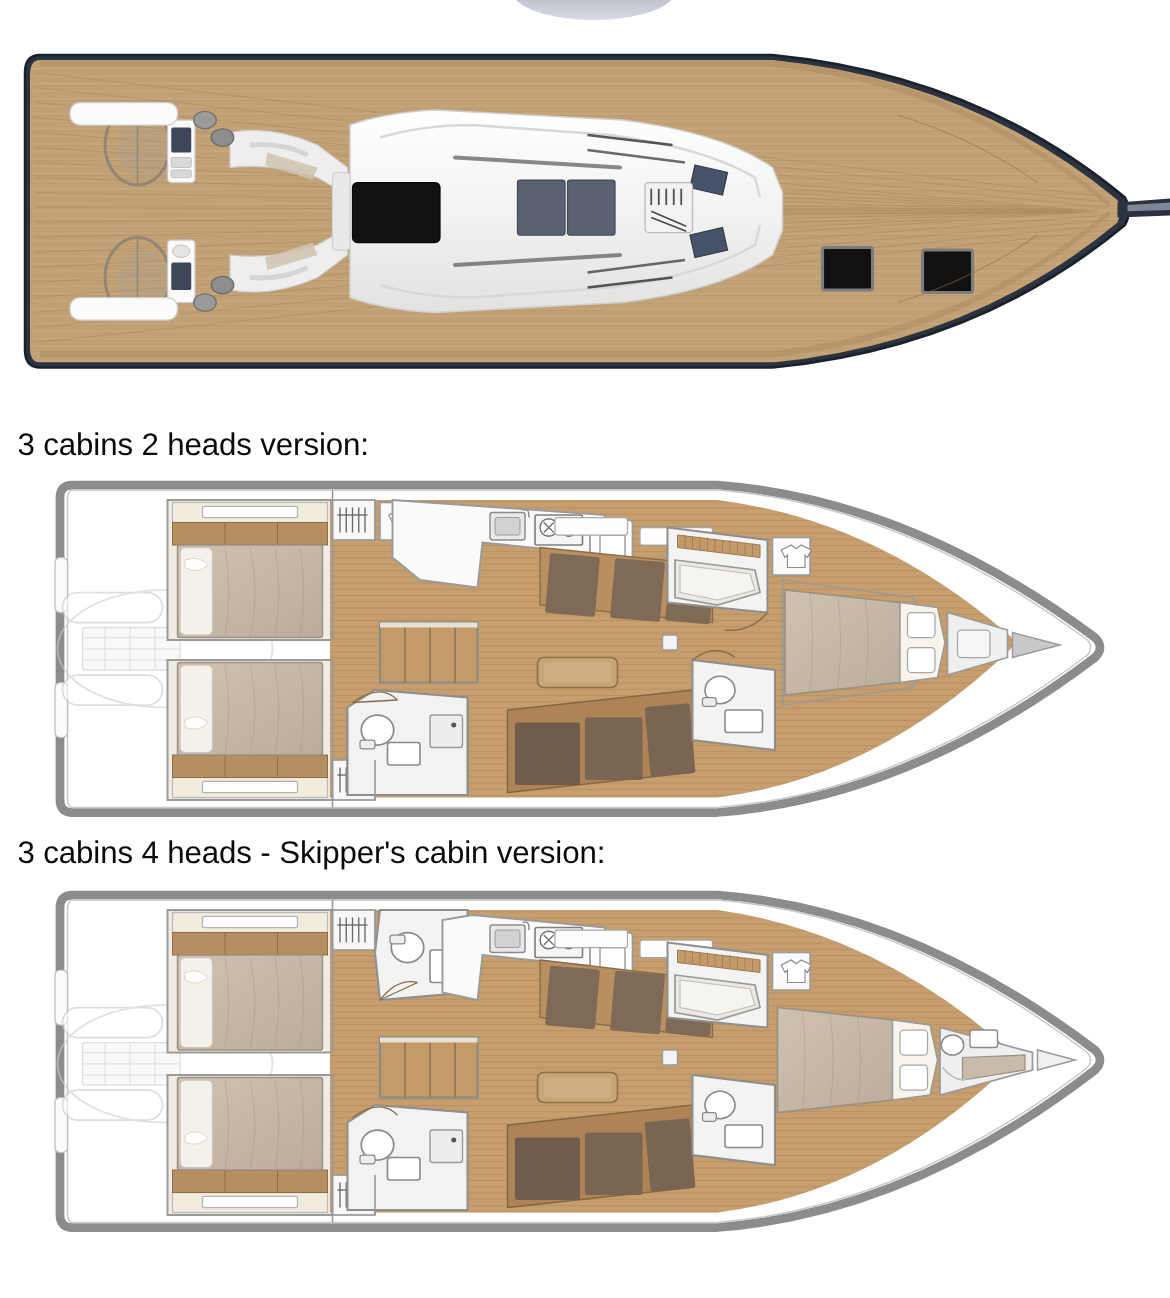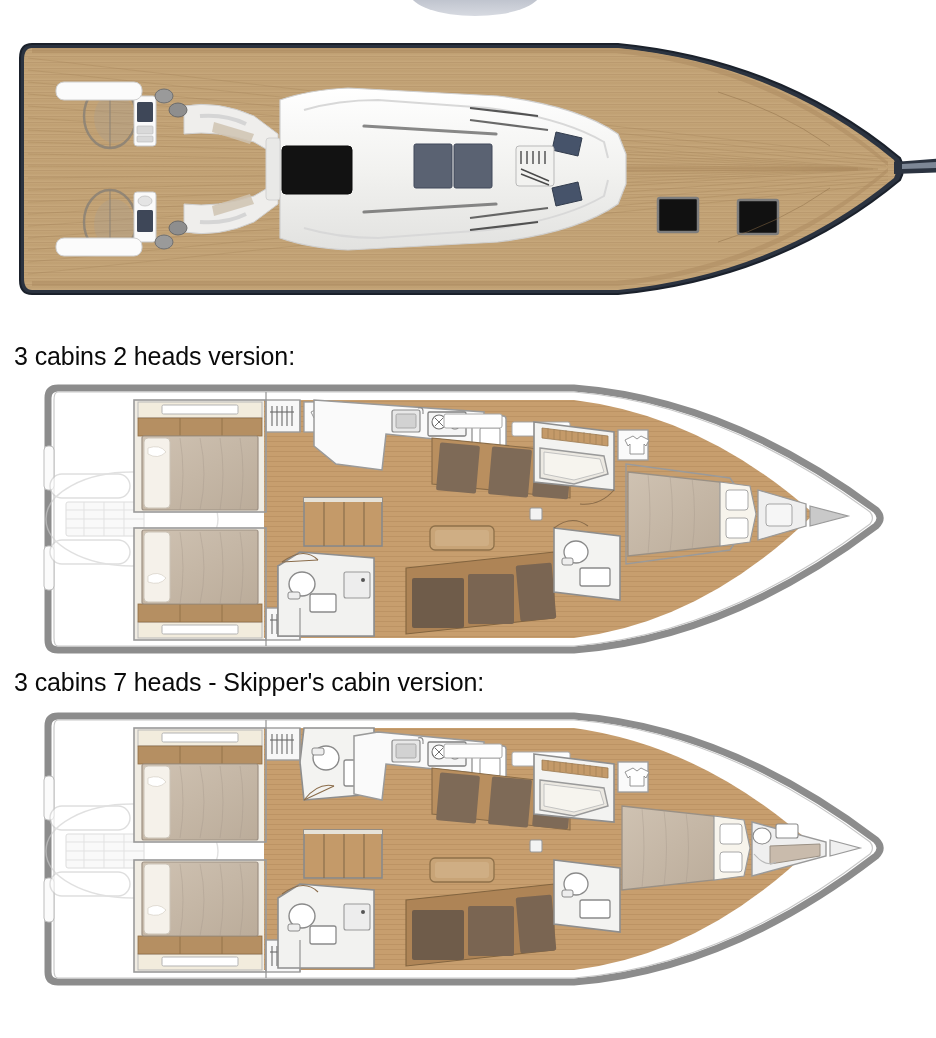--- a/index.html
+++ b/index.html
@@ -475,21 +475,21 @@
 
       <g stroke="#9a9a9a" stroke-width="1.3" fill="none">
         <path d="M252,6 L252,46"></path>
           <path d="M252,222 L252,260"></path>
         <path d="M286,14 L286,46"></path>
           <path d="M286,222 L286,254"></path>
       </g>
     </svg>
   </div>
 
-  <div class="caption" id="cap2">3 cabins 7 heads - Skipper's cabin version:</div>
+  <div class="caption" id="cap2">3 cabins 4 heads - Skipper's cabin version:</div>
 
   <div class="plan" id="plan2">
     <svg viewBox="0 0 890 272" preserveAspectRatio="none">
       <defs>
         <clipPath id="hullClipB">
           <path d="M48,6 L560,6 Q710,18 856,128 Q862,134 856,140 Q710,252 560,264 L48,264 Q40,264 40,256 L40,14 Q40,6 48,6 Z"></path>
         </clipPath>
       </defs>
 
       <path d="M44,2 L560,2 Q714,14 862,126 Q870,134 862,142 Q714,256 560,268 L44,268 Q34,268 34,258 L34,12 Q34,2 44,2 Z" fill="#ffffff" stroke="#8c8c8c" stroke-width="7" stroke-linejoin="round"></path>

